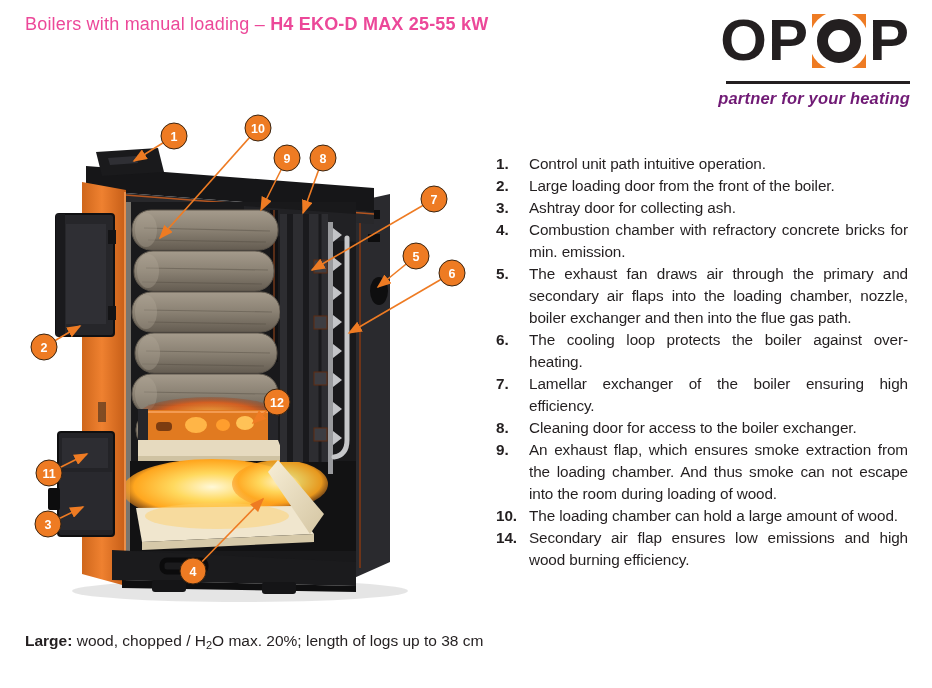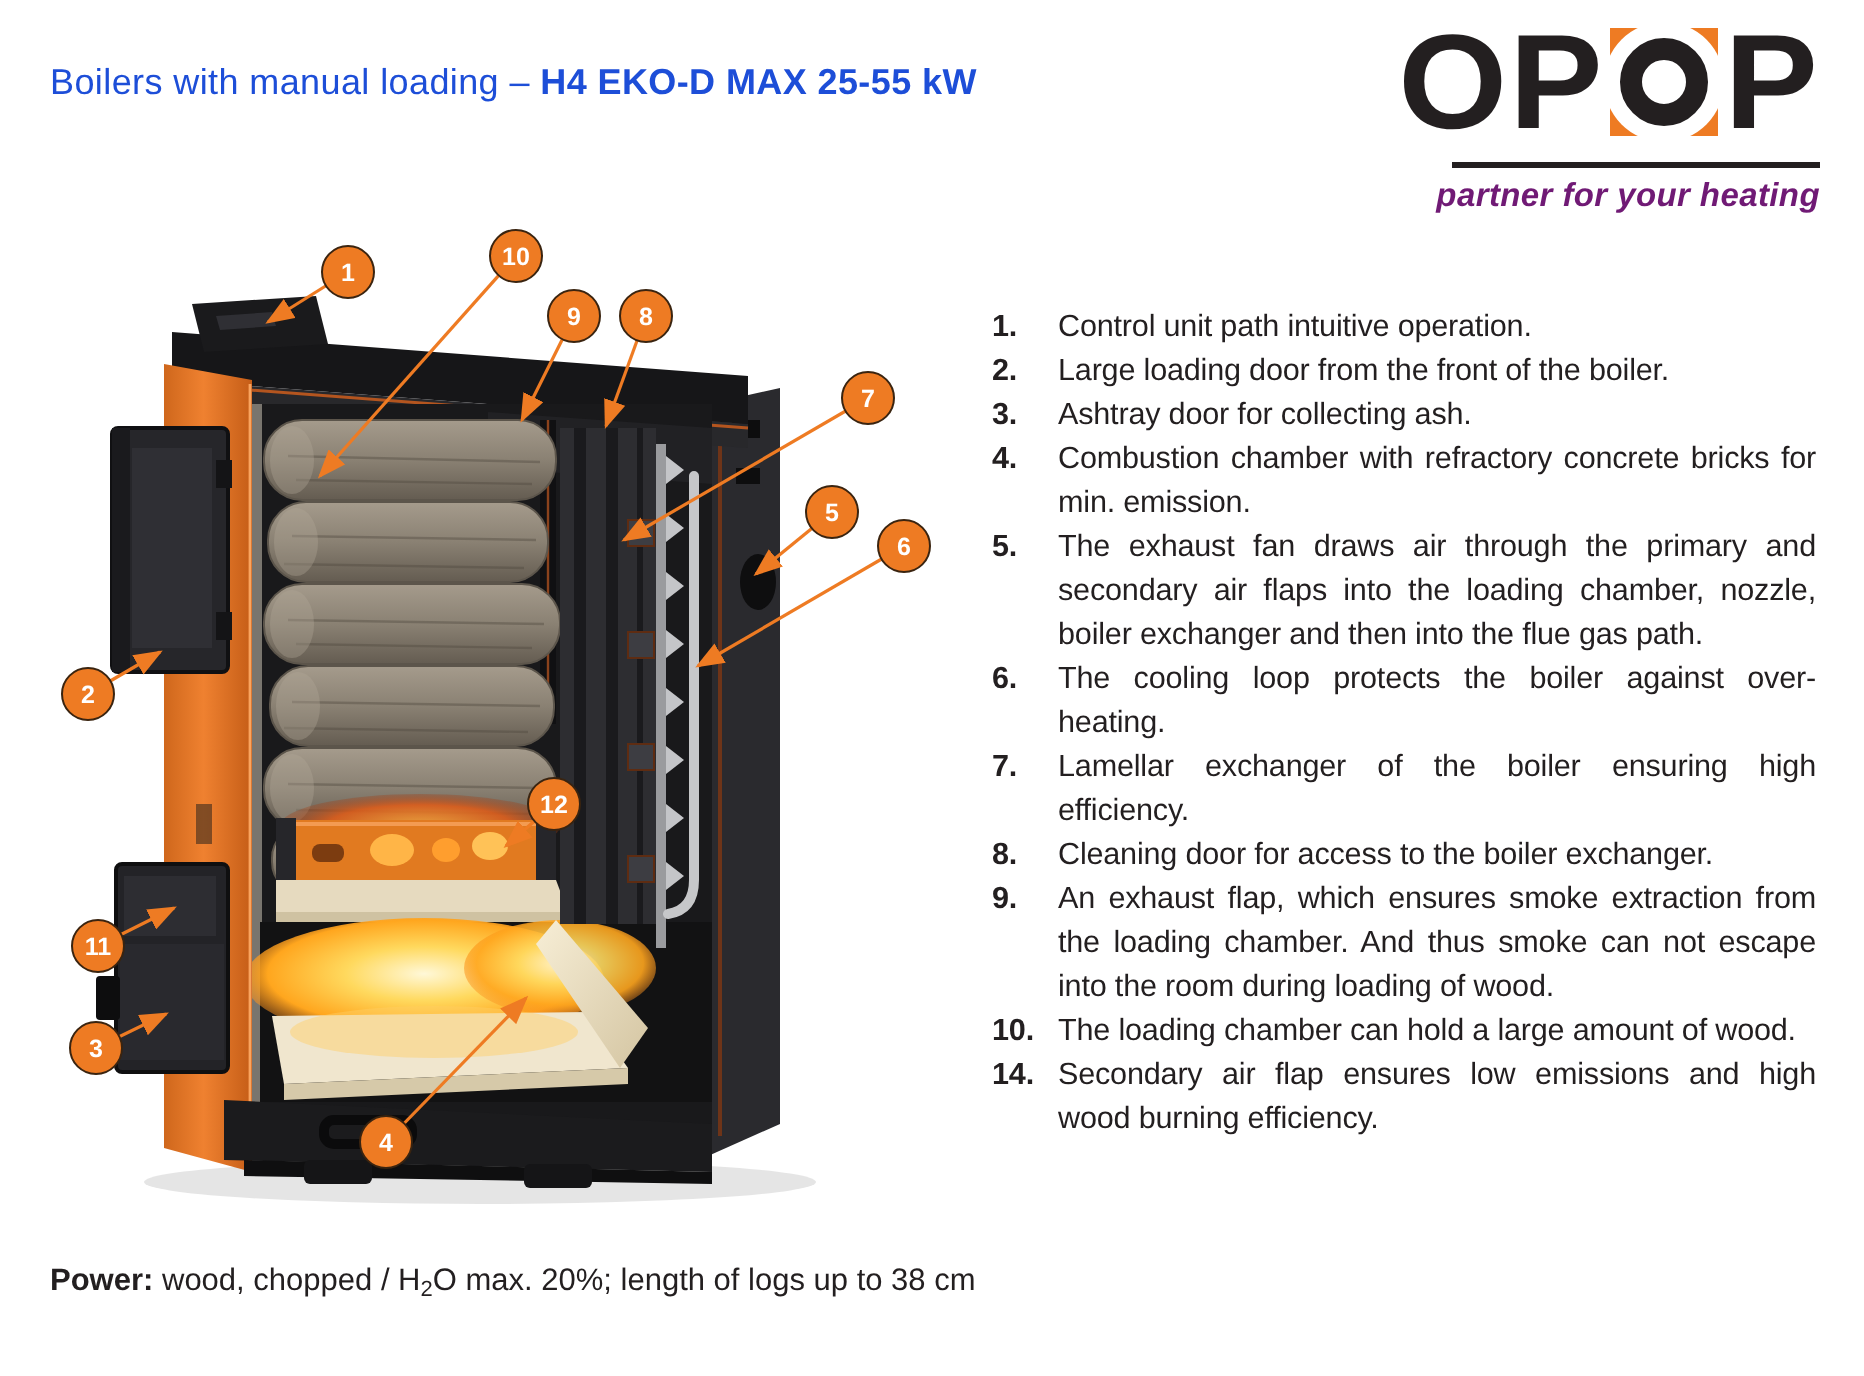--- a/index.html
+++ b/index.html
@@ -6,32 +6,32 @@
   html,body { background:#ffffff; }
   body { font-family:"Liberation Sans", sans-serif; color:#231f20; }
   .page {
     position:relative; width:932px; height:688px; background:#ffffff;
     overflow:hidden;
   }
 
   
   .page-title {
     position:absolute; left:25px; top:14px;
-    font-size:18px; letter-spacing:0.2px; color:#1d4ed8; white-space:nowrap;margin-top:17px;
+    font-size:18px; letter-spacing:0.2px; color:#ec4899; white-space:nowrap;
   }
   .page-title .t-reg { font-weight:400; }
   .page-title .t-bold { font-weight:700; }
 
   .logo {
     position:absolute; right:22px; top:10px; width:218px;
     display:flex; flex-direction:column; align-items:flex-end;
   }
   .logo-row {
     display:flex; align-items:center; height:62px;
-    font-weight:700; font-size:70px; line-height:1; color:#231f20;
+    font-weight:700; font-size:60px; line-height:1; color:#231f20;
     letter-spacing:1px;
   }
   .logo-row .ltr { display:block; transform:scaleY(0.96); }
   .logo-mark {
     position:relative; width:54px; height:54px; margin:0 3px; flex:0 0 auto;
   }
   .logo-mark .sq { position:absolute; inset:0; background:#ee7b23; }
   .logo-mark .disc {
     position:absolute; left:-3px; top:-3px; width:60px; height:60px;
     background:#ffffff; border-radius:50%;
@@ -376,16 +376,16 @@
         <span class="num">10.</span>
         <span class="txt">The loading chamber can hold a large amount of wood.</span>
       </div>
       <div class="list-item">
         <span class="num">14.</span>
         <span class="txt">Secondary air flap ensures low emissions and high wood burning efficiency.</span>
       </div>
     </div>
 
   <div class="specs">
-    <div><span class="lbl">Power:</span><span> wood, chopped / H</span><sub>2</sub><span>O max. 20%; length of logs up to 38 cm</span></div>
+    <div><span class="lbl">Large:</span><span> wood, chopped / H</span><sub>2</sub><span>O max. 20%; length of logs up to 38 cm</span></div>
   </div>
 
 </div>
 
 </body></html>

